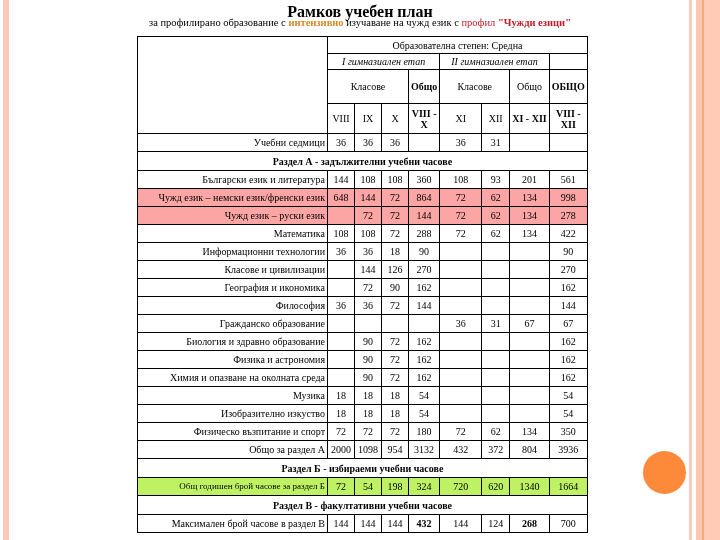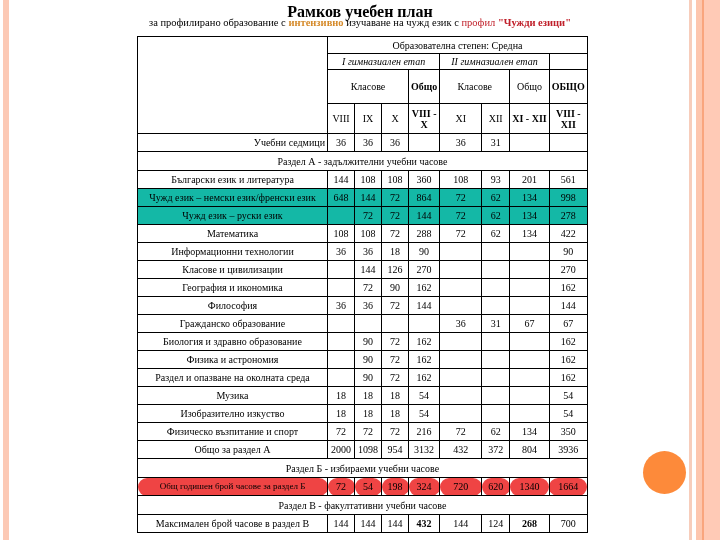--- a/index.html
+++ b/index.html
@@ -24,31 +24,31 @@
 
   table.plan {
     position: absolute; left: 137px; top: 36px;
     border-collapse: collapse;
     font-size: 10px; table-layout: fixed;
   }
   table.plan td {
     border: 1px solid #000; padding: 0 2px; text-align: center; vertical-align: middle;
     overflow: hidden; white-space: nowrap; line-height: 11px;
   }
-  table.plan td.lbl { text-align: center; }
+  table.plan td.lbl { text-align: right; }
   table.plan td.wrap { white-space: normal; }
   table.plan td.b { font-weight: bold; }
   tr.h1 td { height: 16px; }
   tr.h2 td { height: 15px; font-style: italic; }
   tr.h3 td { height: 33px; }
   tr.h4 td { height: 29px; }
   tr.r td { height: 17px; }
-  tr.sec td { height: 18px; font-weight: normal; }
-  tr.yellow td { background: #14b8a6; }
-  tr.paleyellow td { background: #ef4444; border-radius: 9px; }
+  tr.sec td { height: 18px; font-weight: bold; }
+  tr.yellow td { background: #fca5a5; }
+  tr.paleyellow td { background: #bef264; }
   td.sm { font-size: 9px; }
 </style>
 </head>
 <body>
 
 <div class="deco-left"></div>
 <div class="deco-r1"></div>
 <div class="deco-r2"></div>
 <div class="deco-r3"></div>
 <div class="deco-r4"></div>
@@ -227,21 +227,21 @@
         <td></td>
         <td>90</td>
         <td>72</td>
         <td>162</td>
         <td></td>
         <td></td>
         <td></td>
         <td>162</td>
       </tr>
       <tr class="r">
-        <td class="lbl">Раздел и опазване на околната среда</td>
+        <td class="lbl">Химия и опазване на околната среда</td>
         <td></td>
         <td>90</td>
         <td>72</td>
         <td>162</td>
         <td></td>
         <td></td>
         <td></td>
         <td>162</td>
       </tr>
       <tr class="r">
@@ -264,21 +264,21 @@
         <td></td>
         <td></td>
         <td></td>
         <td>54</td>
       </tr>
       <tr class="r">
         <td class="lbl">Физическо възпитание и спорт</td>
         <td>72</td>
         <td>72</td>
         <td>72</td>
-        <td>216</td>
+        <td>180</td>
         <td>72</td>
         <td>62</td>
         <td>134</td>
         <td>350</td>
       </tr>
       <tr class="r">
         <td class="lbl">Общо за раздел А</td>
         <td>2000</td>
         <td>1098</td>
         <td>954</td>

